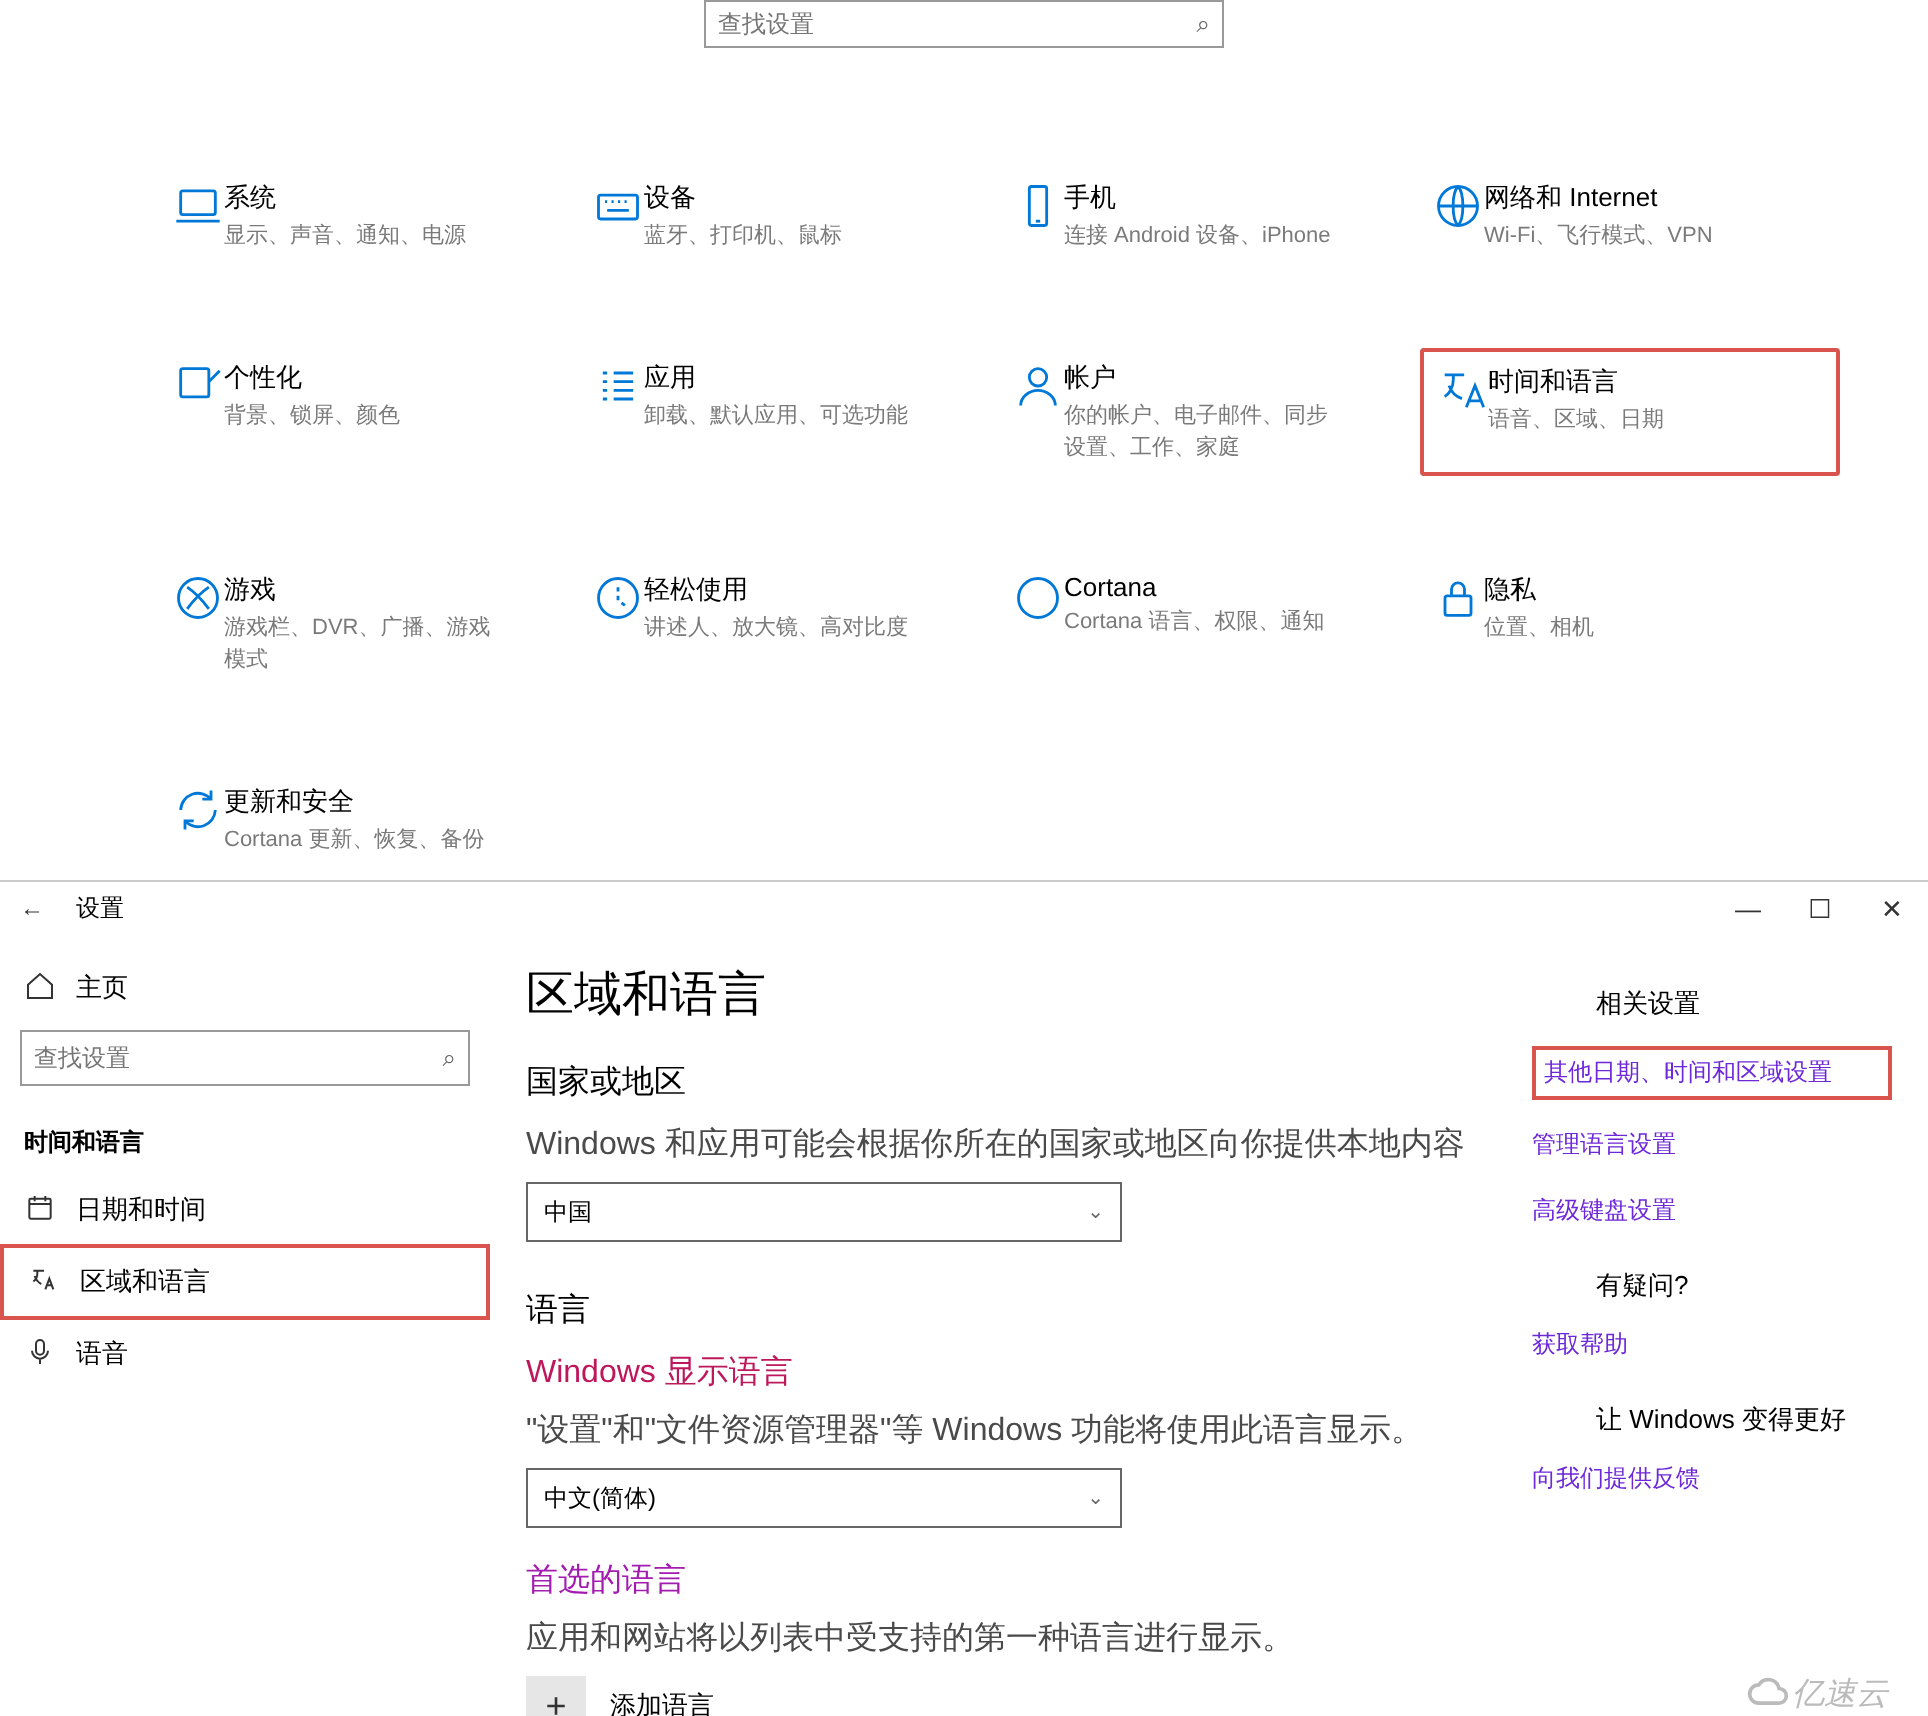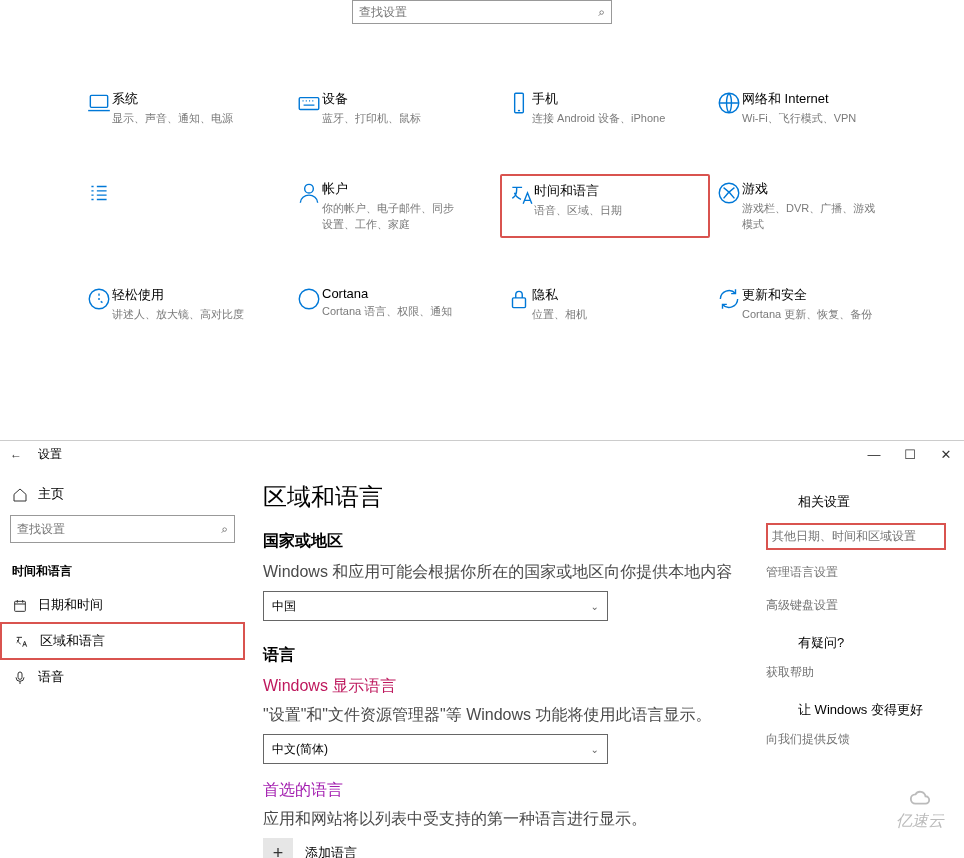--- a/index.html
+++ b/index.html
@@ -22,44 +22,44 @@
 
 
 .win { height: 418px; border-top: 1px solid #ccc; display: flex; position: relative; }
 .titlebar { position: absolute; top: 0; left: 0; right: 0; height: 26px; display: flex; align-items: center; font-size: 12px; }
 .titlebar .back { margin-left: 10px; color: #333; cursor: pointer; }
 .titlebar .wtitle { margin-left: 16px; font-family: Liberation Mono, monospace; }
 .winctrls { position: absolute; top: 2px; right: 0; display: flex; }
 .winctrls div { width: 36px; height: 22px; display: flex; align-items: center; justify-content: center; font-size: 13px; cursor: pointer; color:#333;}
 
 .sidebar { width: 245px; padding-top: 36px; }
-.side-row { display: flex; align-items: flex-end; gap: 10px; padding: 8px 12px; font-size: 13px; cursor: pointer; }
+.side-row { display: flex; align-items: flex-start; gap: 10px; padding: 8px 12px; font-size: 13px; cursor: pointer; }
 .side-row .sideicn { width: 16px; height: 16px; display:flex; align-items:center; justify-content:center; color:#333;}
 .side-row .sideicn svg{ width:16px;height:16px;stroke:#333;fill:none;stroke-width:1.5;}
 .side-search { margin: 4px 10px 10px; border: 1px solid #999; height: 28px; display:flex; align-items:center; padding:0 6px;}
 .side-search input { flex:1; border:none; outline:none; font-size:12px;}
 .section-title { font-size: 12px; font-weight: 600; padding: 10px 12px 8px; }
 .side-row.sel { border: 2px solid #d9534f; }
 
 .main { flex: 1; padding: 40px 18px 0; display: flex; }
 .content { flex: 1; }
 .content h1 { font-size: 24px; font-weight: 400; margin-bottom: 18px; }
-.content h2 { font-size: 16px; font-weight: 700; margin: 14px 0 10px; }
+.content h2 { font-size: 16px; font-weight: 400; margin: 14px 0 10px; }
 .content .desc { font-size: 16px; color: #4a4a4a; margin-bottom: 8px; }
-.select { width: 345px; height: 30px; border: 1px solid #666; display:flex; align-items:center; padding:0 8px; font-size:12px; justify-content:space-between; cursor:pointer;}
+.select { width: 298px; height: 30px; border: 1px solid #666; display:flex; align-items:center; padding:0 8px; font-size:12px; justify-content:space-between; cursor:pointer;}
 .select .chev { color:#666; font-size:10px;}
 .add-lang { display:flex; align-items:center; gap:12px; margin-top:8px;}
 .add-btn { width:30px; height:30px; background:#e6e6e6; display:flex;align-items:center;justify-content:center; font-size:18px; color:#333; cursor:pointer;}
 
 .rightcol { width: 180px; padding-top: 12px; }
 .rightcol .rhead { font-size: 13px; margin-bottom: 12px; margin-left: 32px; }
-.rightcol .rlink { font-size: 12px; color: #737373; cursor:pointer; margin-bottom: 16px; display:block;}
+.rightcol .rlink { font-size: 12px; color: #6d28d9; cursor:pointer; margin-bottom: 16px; display:block;}
 .rightcol .rlink.boxed { border: 2px solid #d9534f; padding:3px 4px; margin-bottom:14px;}
 
-.watermark { position:absolute; bottom:26px; right:20px; color:#bbb; font-size:16px; font-style:italic; display:flex; align-items:center; gap:1px;flex-direction:column;}
+.watermark { position:absolute; bottom:0; right:20px; color:#bbb; font-size:16px; font-style:italic; display:flex; align-items:center; gap:1px;}
 .watermark svg{width:22px;height:22px;stroke:#bbb;fill:none;stroke-width:2;}
 </style>
 </head>
 <body>
 
 <div class="top-panel">
   <div class="search-wrap">
     <div class="search-box">
       <input placeholder="查找设置" style="">
       <span class="sicon">⌕</span>
@@ -111,22 +111,38 @@
           </svg>
         </div>
       <div>
           <div class="cat-title">网络和 Internet</div>
           <div class="cat-sub">Wi-Fi、飞行模式、VPN</div>
         </div>
     </div>
     <div class="cat">
       <div class="cicon">
           <svg viewBox="0 0 24 24">
+            <rect x="4" y="4" width="13" height="13" rx="1"></rect>
+            <path d="M17 10l5-5"></path>
+          </svg>
+        </div>
+      <div>
+          <div class="cat-title">个性化</div>
+          <div class="cat-sub">背景、锁屏、颜色</div>
+        </div>
+    </div>
+    <div class="cat">
+      <div class="cicon">
+          <svg viewBox="0 0 24 24">
             <path d="M5 6h2M5 10h2M5 14h2M5 18h2M10 6h9M10 10h9M10 14h9M10 18h9"></path>
           </svg>
+        </div>
+      <div>
+          <div class="cat-title">应用</div>
+          <div class="cat-sub">卸载、默认应用、可选功能</div>
         </div>
     </div>
     <div class="cat">
       <div class="cicon">
           <svg viewBox="0 0 24 24">
             <circle cx="12" cy="8" r="4"></circle>
             <path d="M4 21c0-4 4-7 8-7s8 3 8 7"></path>
           </svg>
         </div>
       <div>

